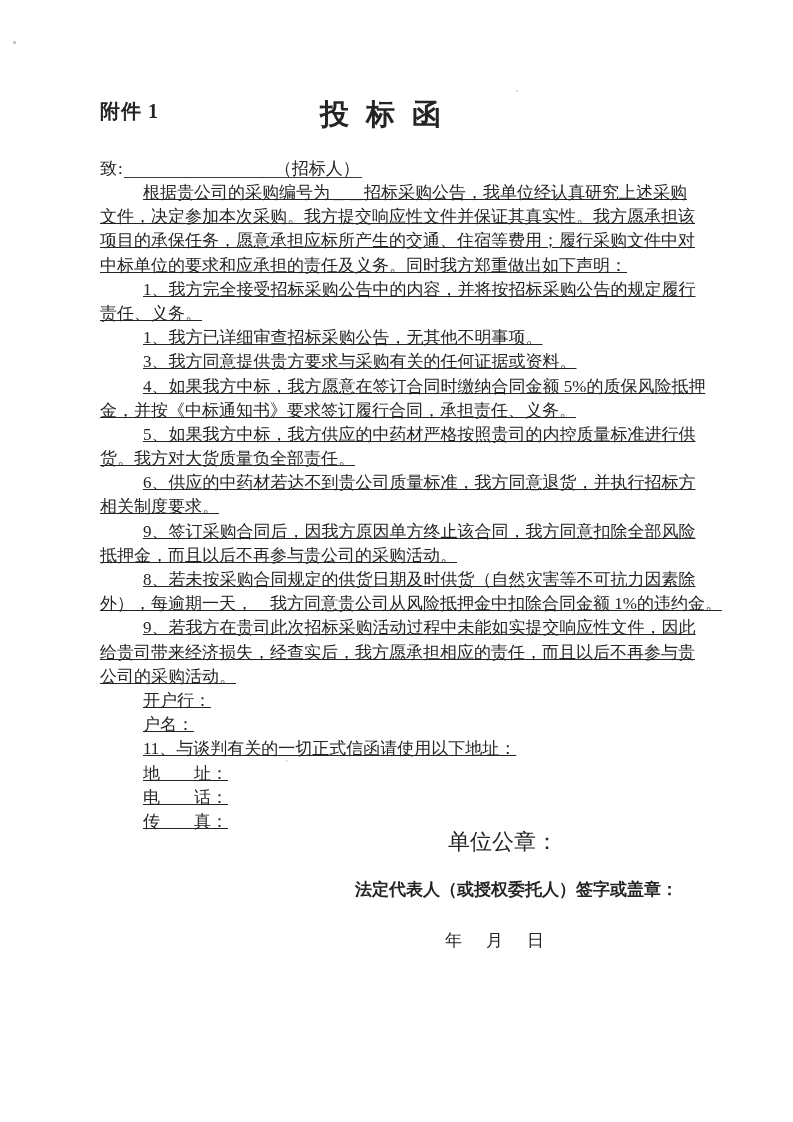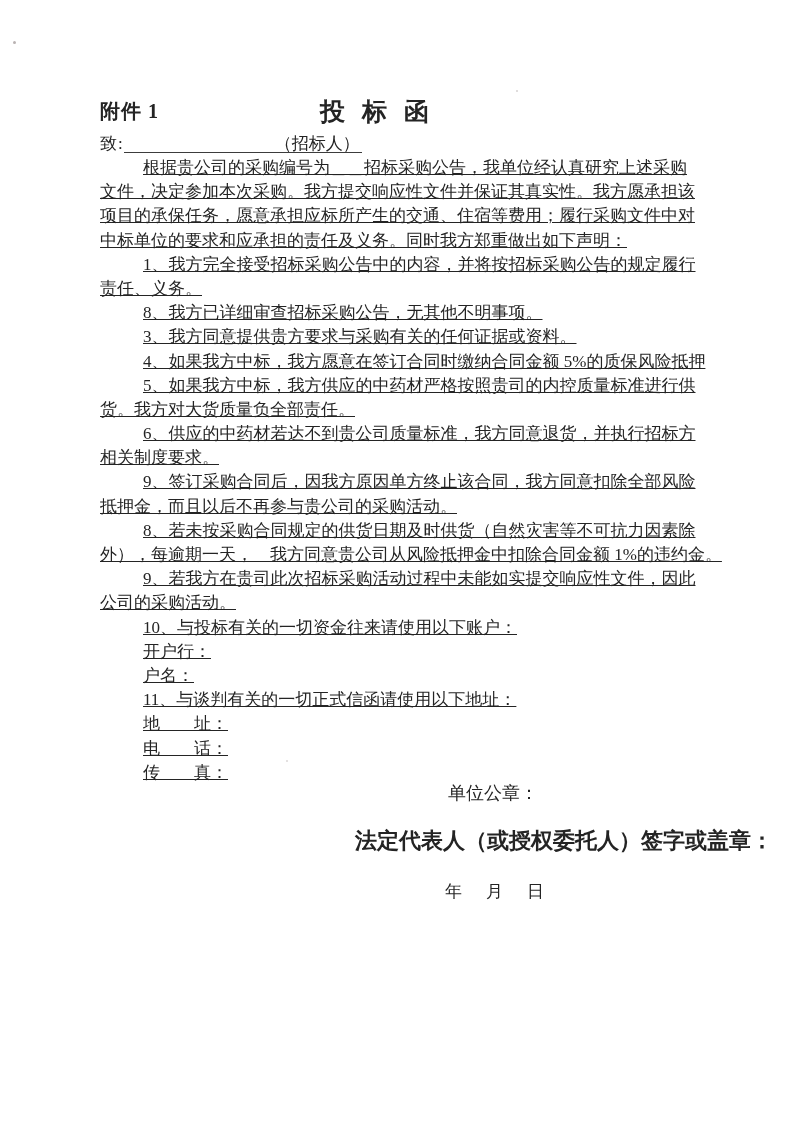--- a/index.html
+++ b/index.html
@@ -16,37 +16,37 @@
   .speck.s1 { left:13px; top:41px; width:3px; height:3px; }
   .speck.s2 { left:516px; top:90px; width:2px; height:2px; opacity:.6; }
   .speck.s3 { left:286px; top:760px; width:2px; height:2px; opacity:.5; }
 
   .doc { position:absolute; left:100px; top:98px; width:604px; }
 
   .header { position:relative; height:34px; }
   .attachment { font-size:20px; font-weight:700; letter-spacing:1px; }
   .title {
     position:absolute; left:220px; top:-3px;
-    font-size:25px; font-weight:700; letter-spacing:17px; white-space:nowrap;
+    font-size:29px; font-weight:700; letter-spacing:17px; white-space:nowrap;
   }
 
-  .to-line { height:24px; line-height:24px; font-size:17px; white-space:nowrap; }
+  .to-line { margin-top:25px; height:24px; line-height:24px; font-size:17px; white-space:nowrap; }
   .to-prefix { letter-spacing:1px; }
   .blank-tenderer {
     display:inline-block; width:236px; height:17px; line-height:17px;
     border-bottom:1.6px solid #3c3c3c;
     text-align:right; padding-right:2px;
     vertical-align:baseline;
   }
 
   .body .line { height:24.2px; line-height:24.2px; font-size:17px; white-space:nowrap;text-decoration:underline; }
   .body .indent { padding-left:43px; }
 
-  .seal-line  { margin-top:-4px; padding-left:348px; height:24.2px; line-height:24.2px; font-size:18px; white-space:nowrap; }
-  .legal-line { margin-top:24px; padding-left:255px; height:24.2px; line-height:24.2px; font-size:22px; font-weight:600; white-space:nowrap; }
+  .seal-line  { margin-top:-4px; padding-left:348px; height:24.2px; line-height:24.2px; font-size:22px; white-space:nowrap; }
+  .legal-line { margin-top:24px; padding-left:255px; height:24.2px; line-height:24.2px; font-size:17px; font-weight:600; white-space:nowrap; }
   .date-line  { margin-top:27px; padding-left:345px; height:24.2px; line-height:24.2px; font-size:17px; letter-spacing:24px; white-space:nowrap; }
 </style>
 </head>
 <body>
 
 <div class="page">
   <div class="speck s1"></div>
   <div class="speck s2"></div>
   <div class="speck s3"></div>
 
@@ -61,34 +61,35 @@
       <span class="to-prefix">致:</span><span class="blank-tenderer"><span>（招标人）</span></span>
     </div>
 
     <div class="body">
         <div class="line indent">根据贵公司的采购编号为＿＿招标采购公告，我单位经认真研究上述采购</div>
         <div class="line">文件，决定参加本次采购。我方提交响应性文件并保证其真实性。我方愿承担该</div>
         <div class="line">项目的承保任务，愿意承担应标所产生的交通、住宿等费用；履行采购文件中对</div>
         <div class="line">中标单位的要求和应承担的责任及义务。同时我方郑重做出如下声明：</div>
         <div class="line indent">1、我方完全接受招标采购公告中的内容，并将按招标采购公告的规定履行</div>
         <div class="line">责任、义务。</div>
-        <div class="line indent">8、我方已详细审查招标采购公告，无其他不明事项。</div>
+        <div class="line indent">1、我方已详细审查招标采购公告，无其他不明事项。</div>
         <div class="line indent">3、我方同意提供贵方要求与采购有关的任何证据或资料。</div>
         <div class="line indent">4、如果我方中标，我方愿意在签订合同时缴纳合同金额 5%的质保风险抵押</div>
+        <div class="line">金，并按《中标通知书》要求签订履行合同，承担责任、义务。</div>
         <div class="line indent">5、如果我方中标，我方供应的中药材严格按照贵司的内控质量标准进行供</div>
         <div class="line">货。我方对大货质量负全部责任。</div>
         <div class="line indent">6、供应的中药材若达不到贵公司质量标准，我方同意退货，并执行招标方</div>
         <div class="line">相关制度要求。</div>
         <div class="line indent">9、签订采购合同后，因我方原因单方终止该合同，我方同意扣除全部风险</div>
         <div class="line">抵押金，而且以后不再参与贵公司的采购活动。</div>
         <div class="line indent">8、若未按采购合同规定的供货日期及时供货（自然灾害等不可抗力因素除</div>
         <div class="line">外），每逾期一天，　我方同意贵公司从风险抵押金中扣除合同金额 1%的违约金。</div>
         <div class="line indent">9、若我方在贵司此次招标采购活动过程中未能如实提交响应性文件，因此</div>
+        <div class="line">给贵司带来经济损失，经查实后，我方愿承担相应的责任，而且以后不再参与贵</div>
         <div class="line">公司的采购活动。</div>
-        <div class="line indent">10、与投标有关的一切资金往来请使用以下账户：</div>
         <div class="line indent">开户行：</div>
         <div class="line indent">户名：</div>
         <div class="line indent">11、与谈判有关的一切正式信函请使用以下地址：</div>
         <div class="line indent">地　　址：</div>
         <div class="line indent">电　　话：</div>
         <div class="line indent">传　　真：</div>
       </div>
 
     <div class="seal-line">单位公章：</div>
 

